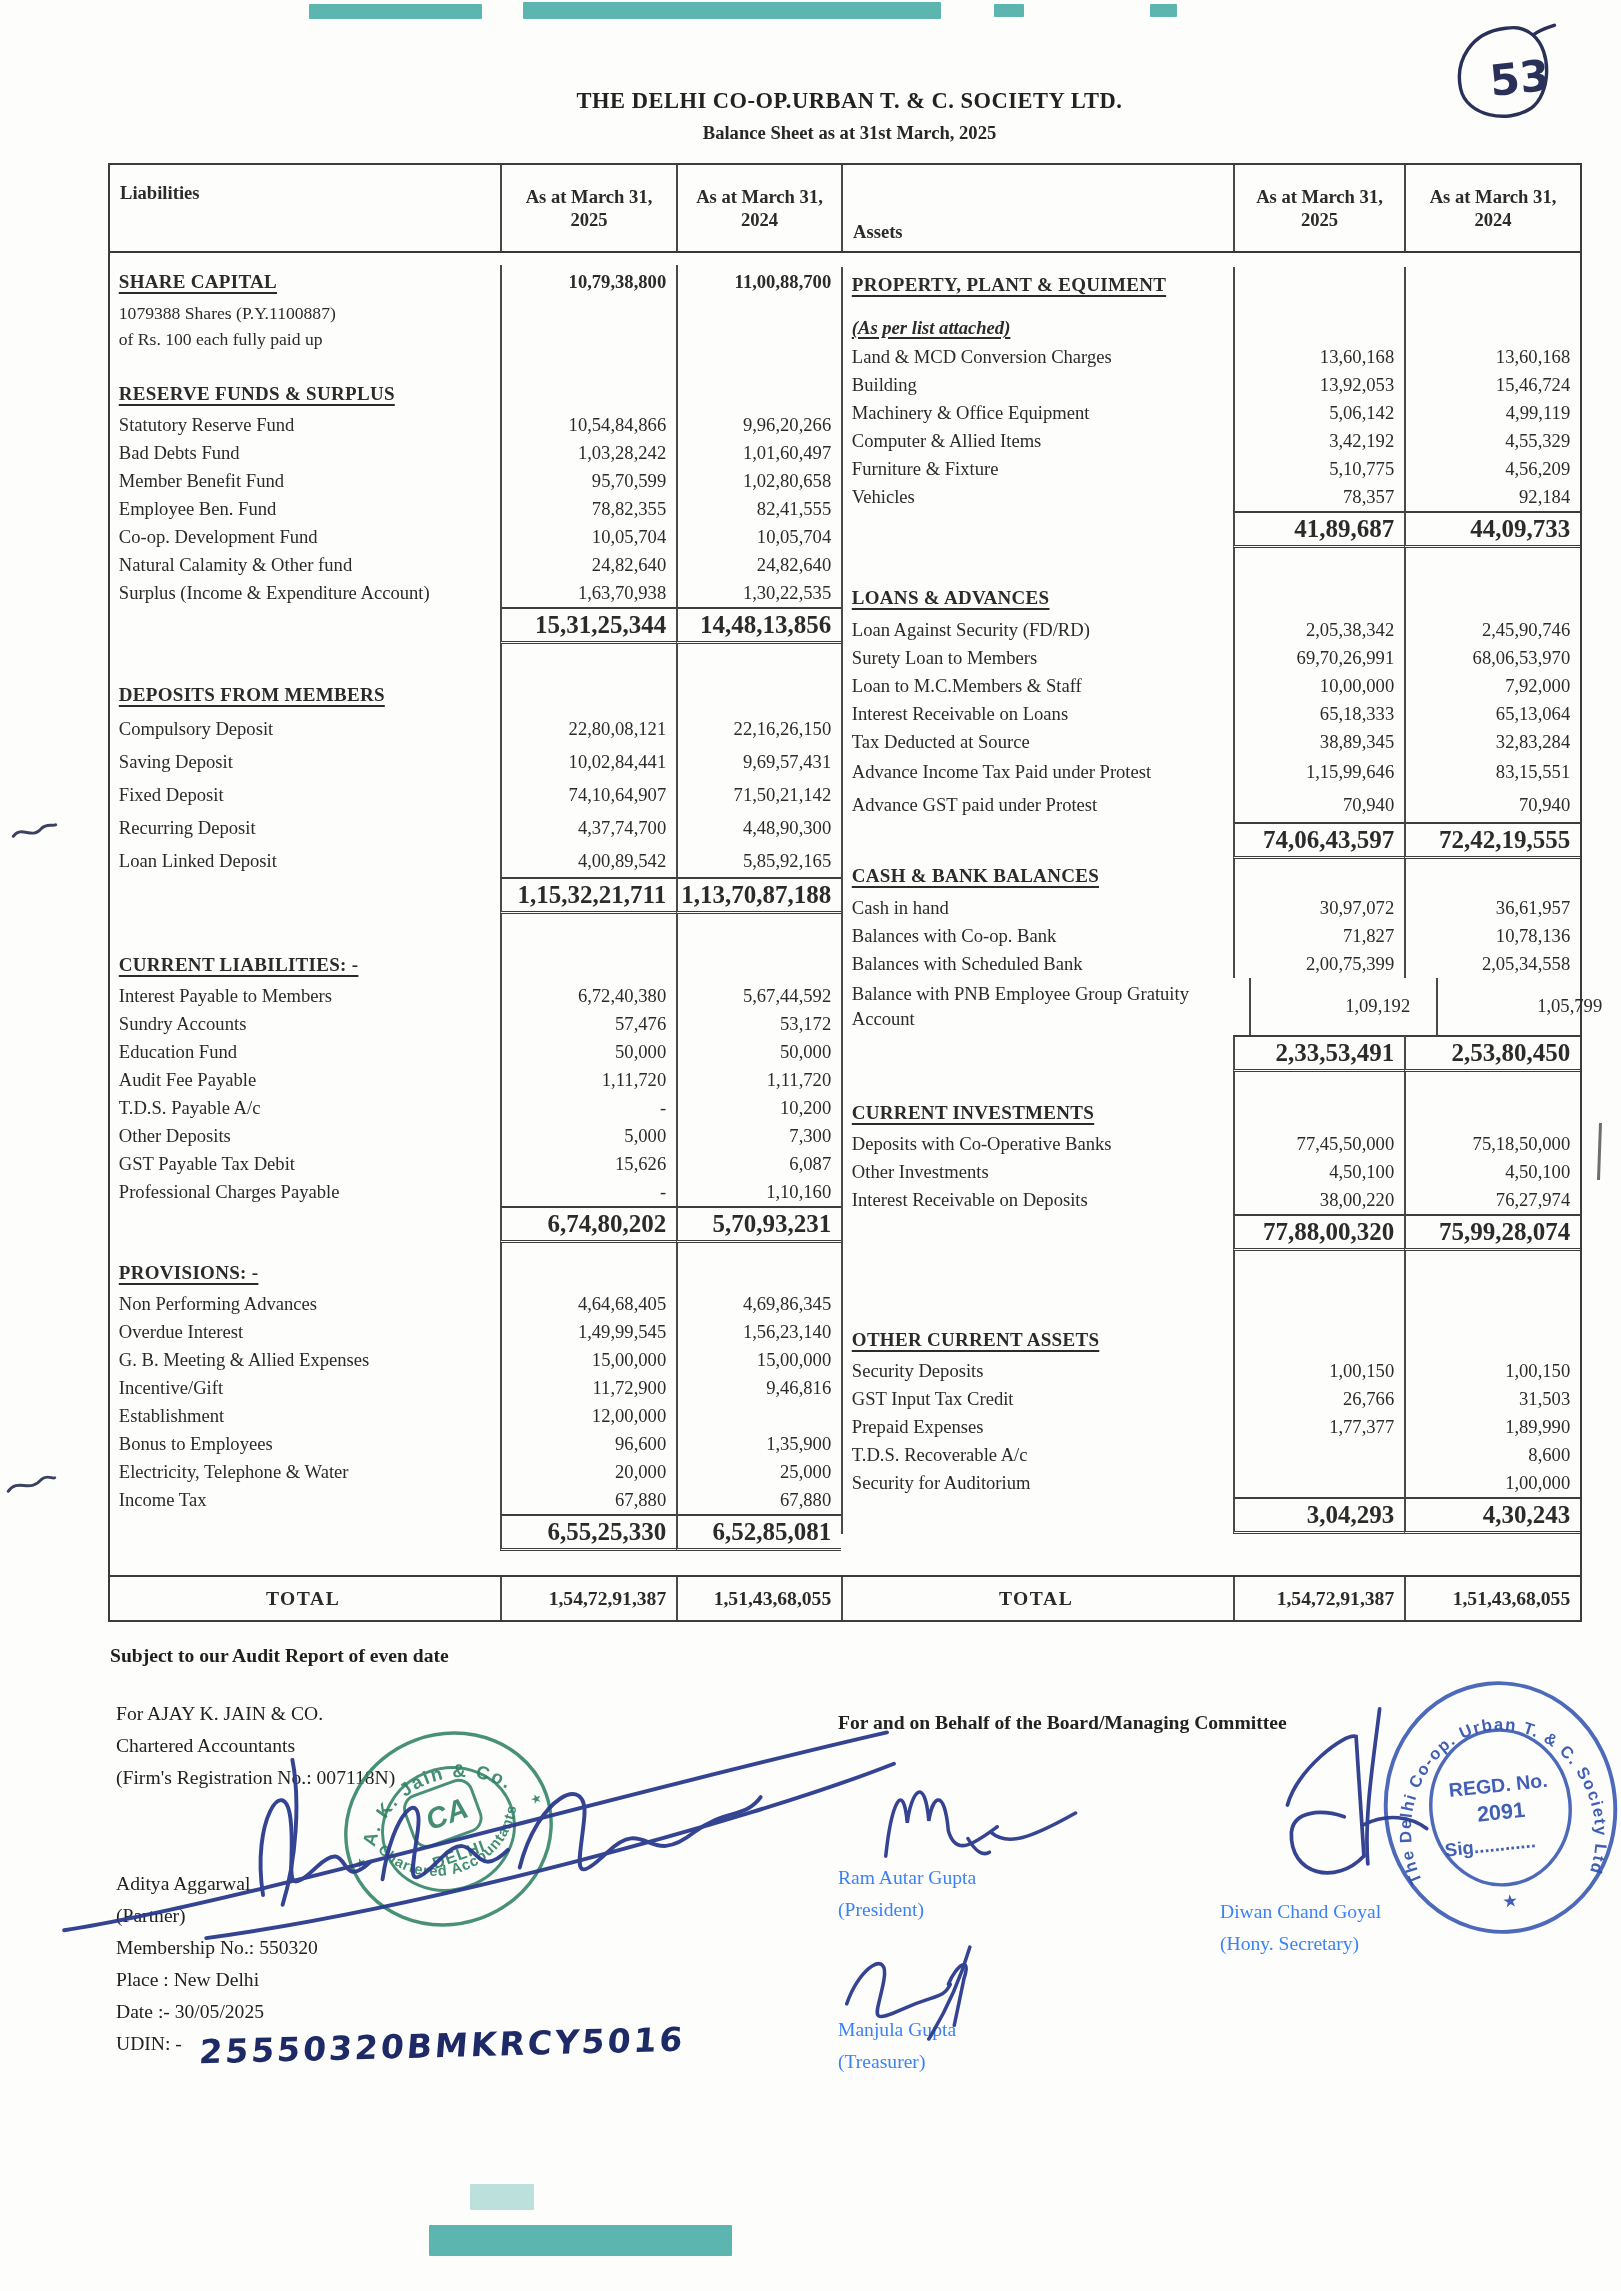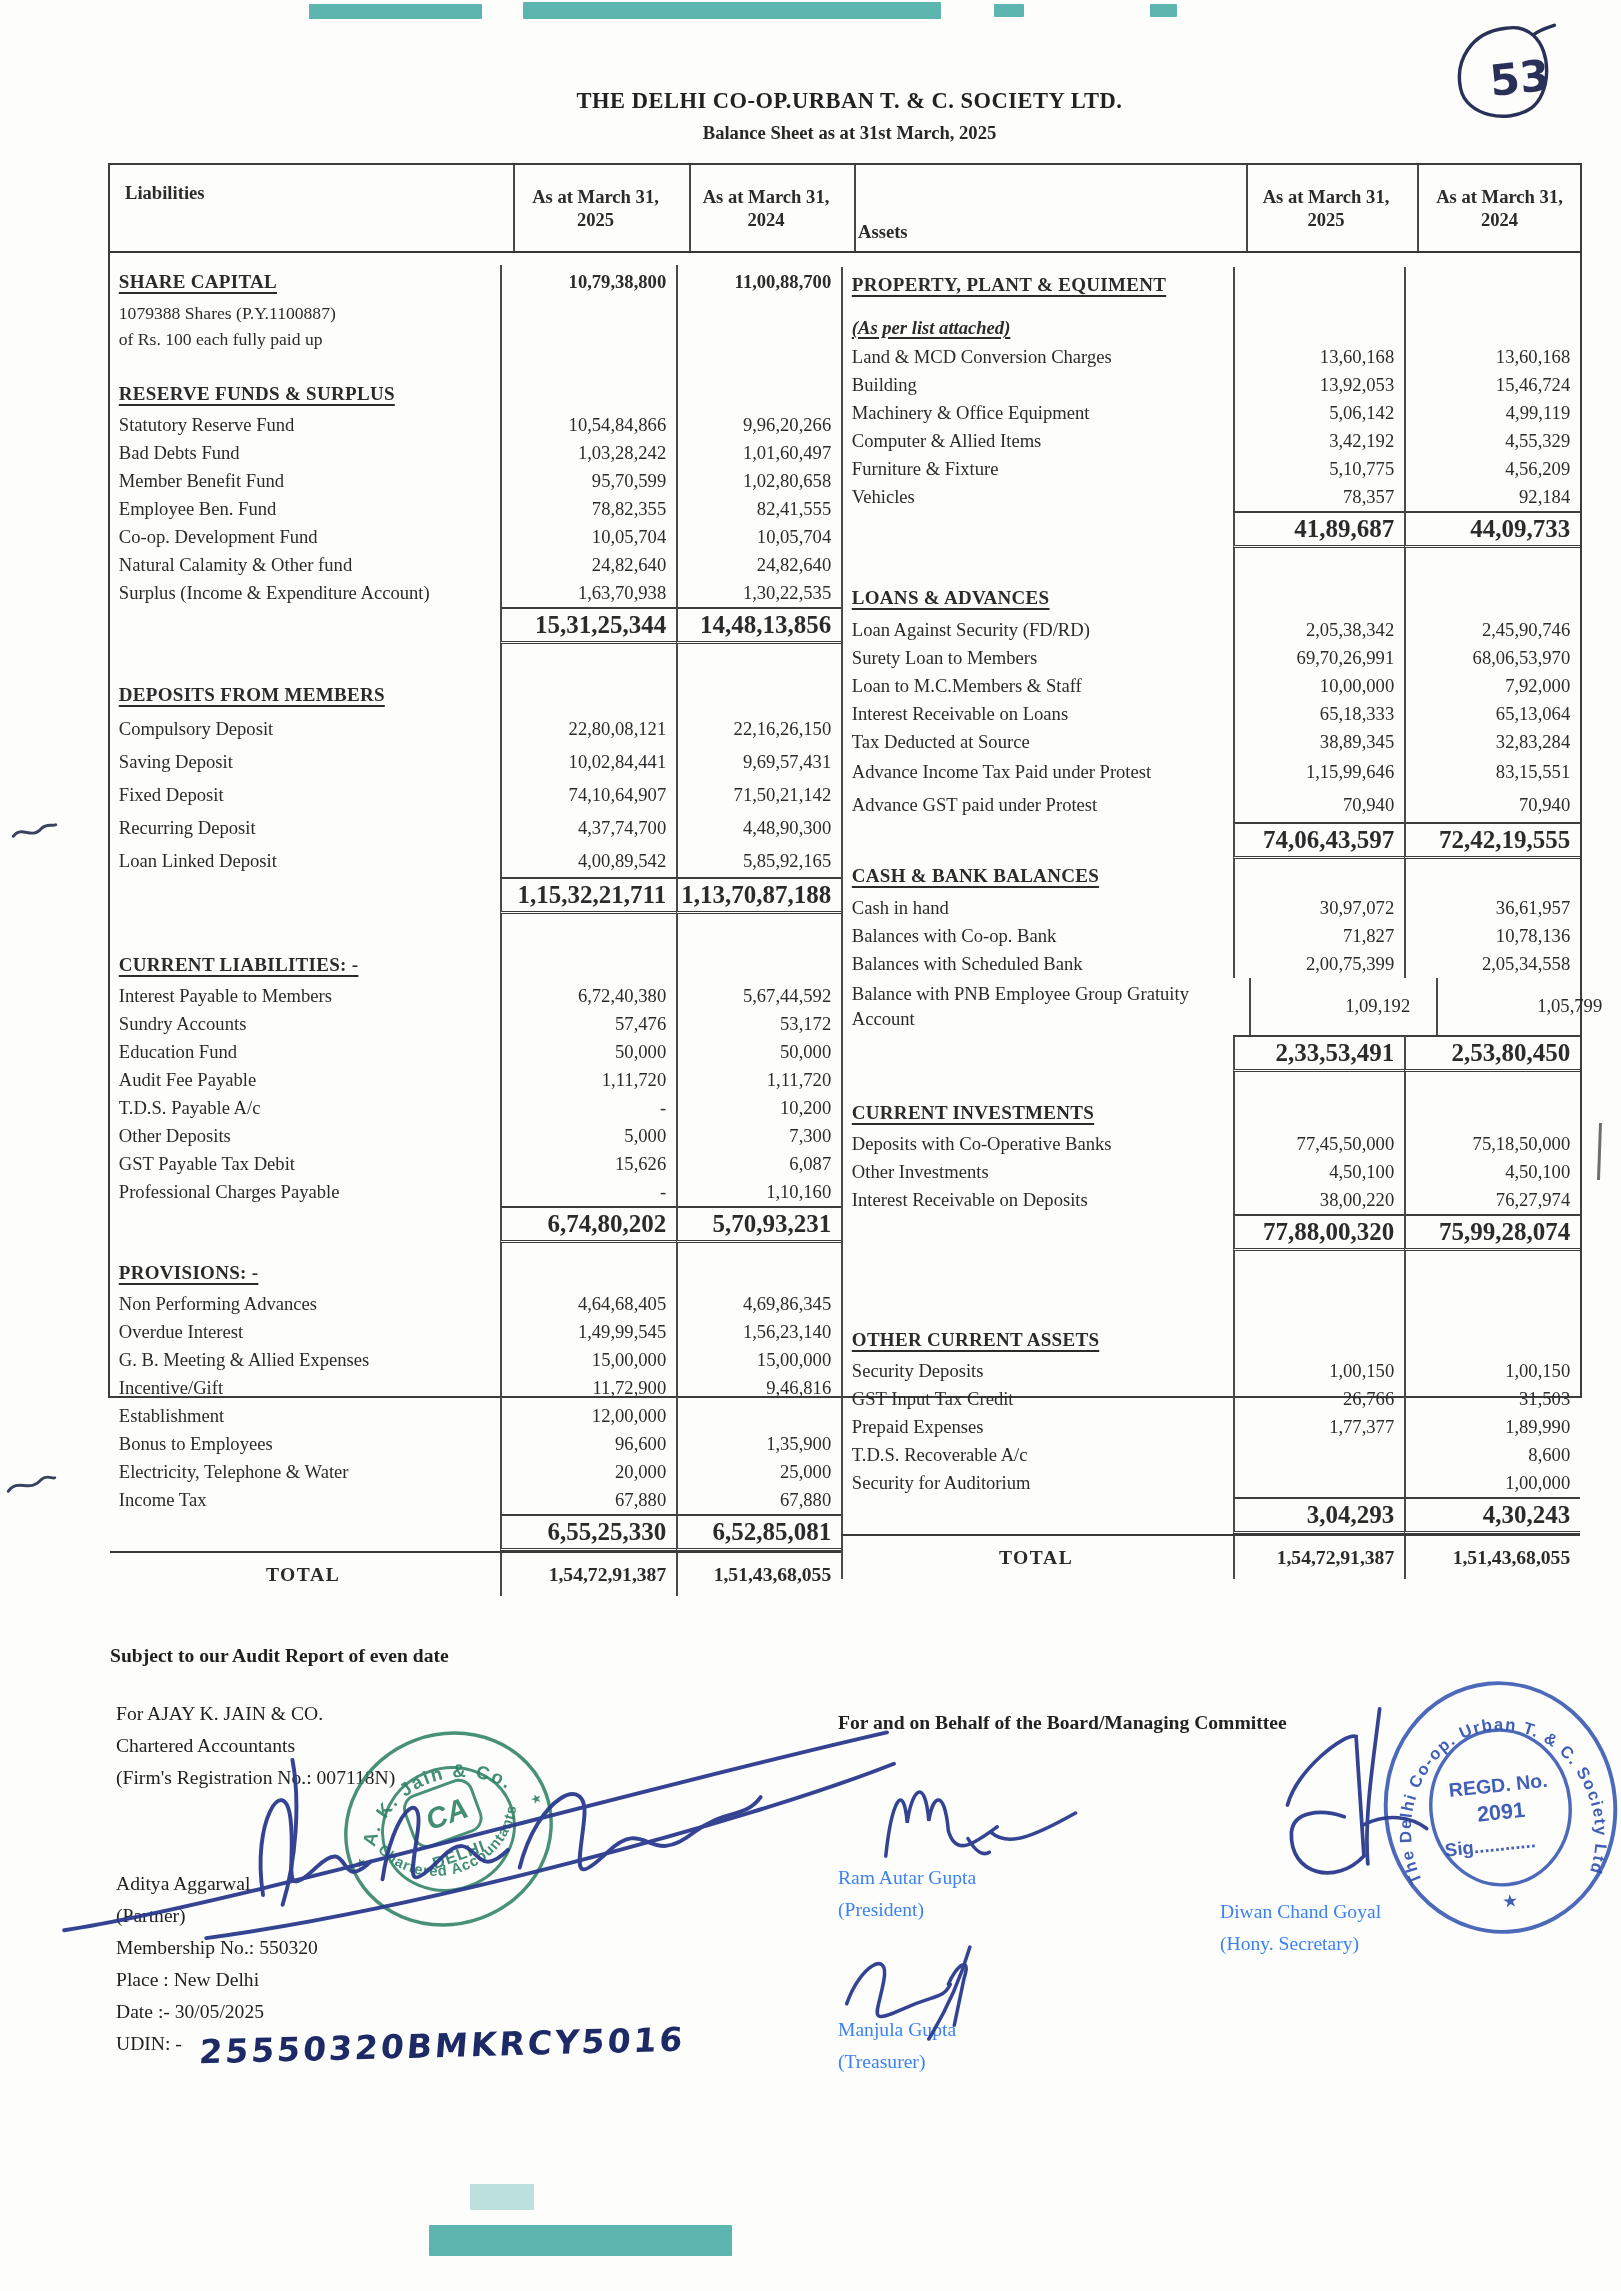--- a/index.html
+++ b/index.html
@@ -16,27 +16,27 @@
   .redact{position:absolute;background:#41a8a1;opacity:.85;border-radius:1px;}
   .redact.faint{opacity:.35;}
   .penmark{position:absolute;}
   .side-tick{position:absolute;width:2.9px;background:#4a4a4a;opacity:.8;transform:rotate(2deg);}
 
   
   .sheet{position:absolute;left:108px;top:163px;width:1470px;border:2.5px solid #3c3c3c;background:#fdfdfc;}
   .hdr{display:grid;grid-template-columns:390px 176px 165px 392px 171px 176px;height:86px;
        border-bottom:2.9px solid #383838;box-sizing:content-box;}
   .hcell{display:flex;align-items:center;justify-content:center;text-align:center;
-         font-weight:700;font-size:18.6px;box-sizing:border-box;padding:0 2px;line-height:23.5px;margin-left:13px;}
+         font-weight:700;font-size:18.6px;box-sizing:border-box;padding:0 10px;line-height:23.5px;}
   .hcell.side-label{justify-content:flex-start;text-align:left;}
   .hcell.liab{align-items:flex-start;padding-top:15.7px;}
   .hcell.asst{align-items:flex-end;padding-bottom:7.8px;}
   .hdr .b{border-left:2px solid #474747;}
 
-  .tbody{display:flex;height:1143px;}
+  .tbody{display:flex;height:1367px;}
   .half{display:flex;flex-direction:column;box-sizing:border-box;}
   .half-left{width:731px;padding-top:11.8px;}
   .half-right{width:739px;padding-top:14px;}
   .trow{display:grid;flex:0 0 auto;}
   .half-left .trow{grid-template-columns:390px 176px 165px;}
   .half-right .trow{grid-template-columns:392px 171px 176px;}
   .cell{display:flex;align-items:center;box-sizing:border-box;min-width:0;}
   .clabel{padding-left:8.8px;padding-right:3.9px;font-size:18.6px;}
   .num{justify-content:flex-end;padding-right:9.8px;font-size:18.6px;}
   .half .cv1,.half .cv2{border-left:2px solid #4a4a4a;}

